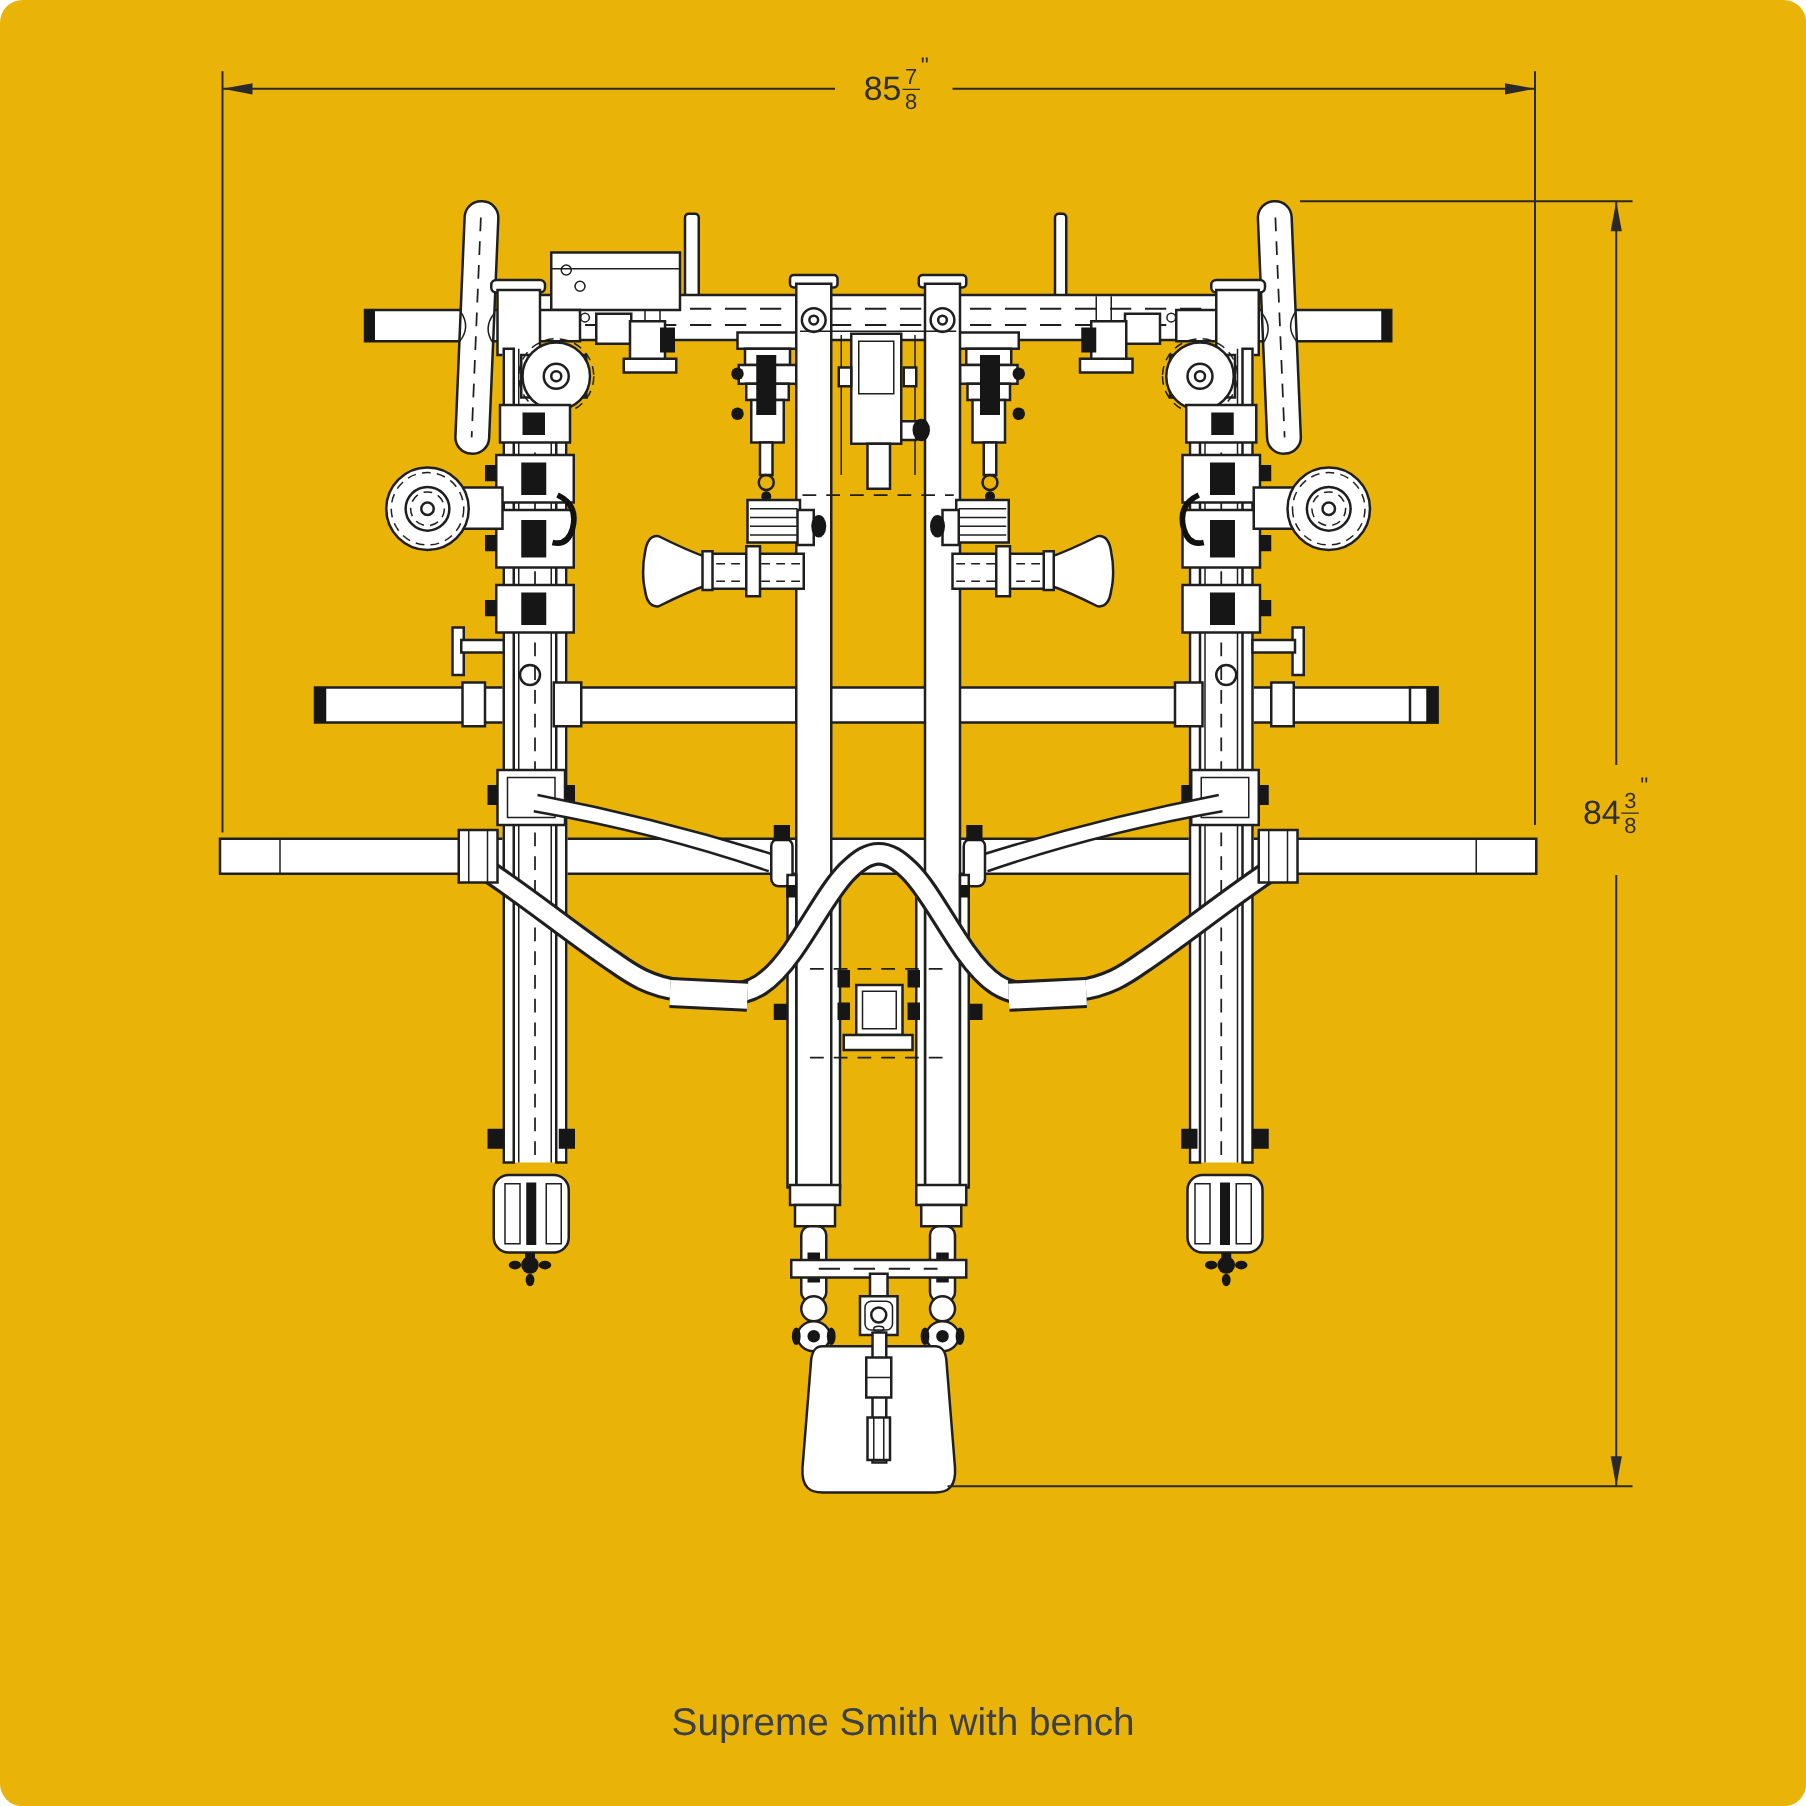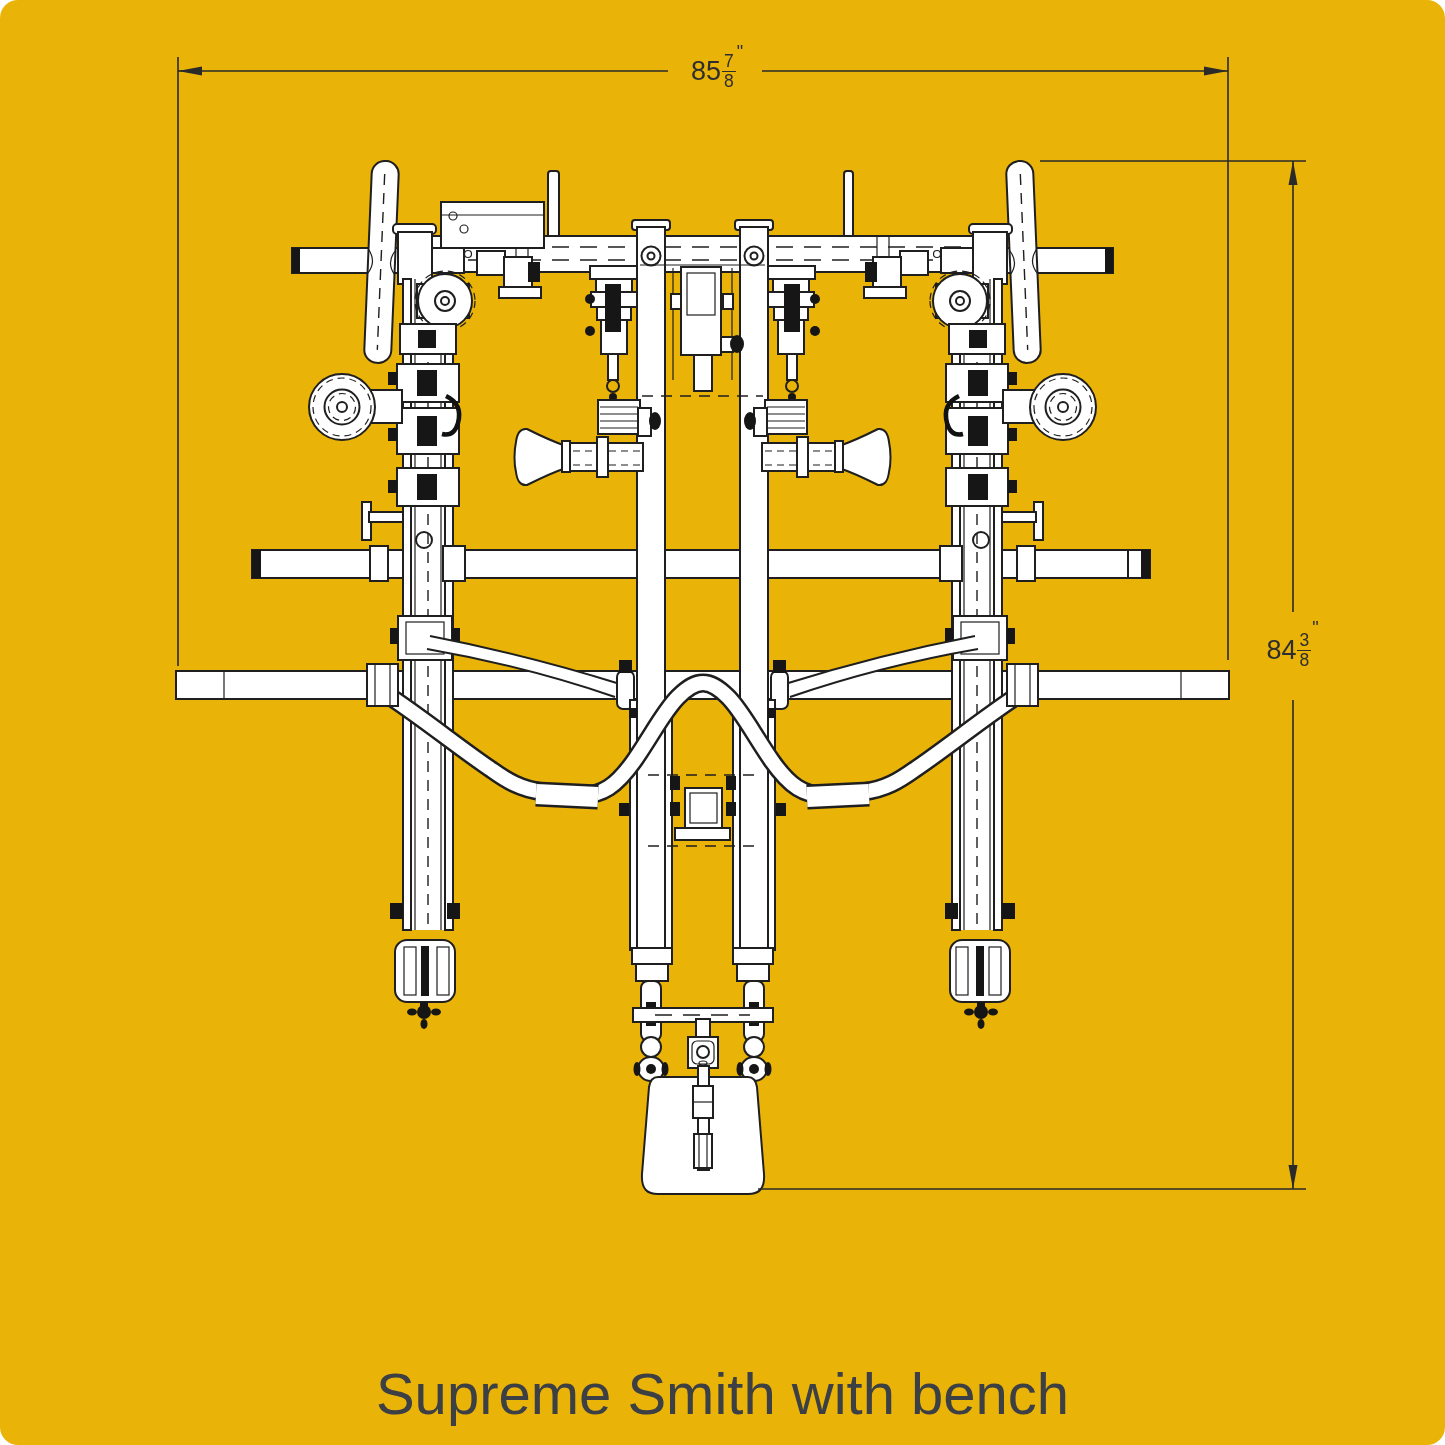--- a/index.html
+++ b/index.html
@@ -27,21 +27,21 @@
        color:#2e2e2e;background:transparent;}
   .dim .whole{font-size:27px;line-height:1;}
   .dim .frac{display:inline-flex;flex-direction:column;align-items:center;
              font-size:17.5px;line-height:1.08;margin:0 1px;}
   .dim .num{border-bottom:1.6px solid #2e2e2e;padding:0 2px;}
   .dim .den{padding:0 2px;}
   .dim .unit{font-size:18px;align-self:flex-start;margin-top:2px;}
   #dim-width{left:650px;top:40px;width:134px;height:62px;}
   #dim-height{left:1226px;top:616px;width:133px;height:68px;text-align:right;}
   .caption{position:absolute;left:0;right:0;top:1360px;text-align:center;
-           font-size:58px;color:#3c4045;}
+           font-size:31px;color:#3c4045;}
 </style>
 </head>
 <body>
 
 <div class="page">
 <svg width="1445" height="1445" viewBox="0 0 1445 1445">
 
   <g class="ln">
 
     <g>

